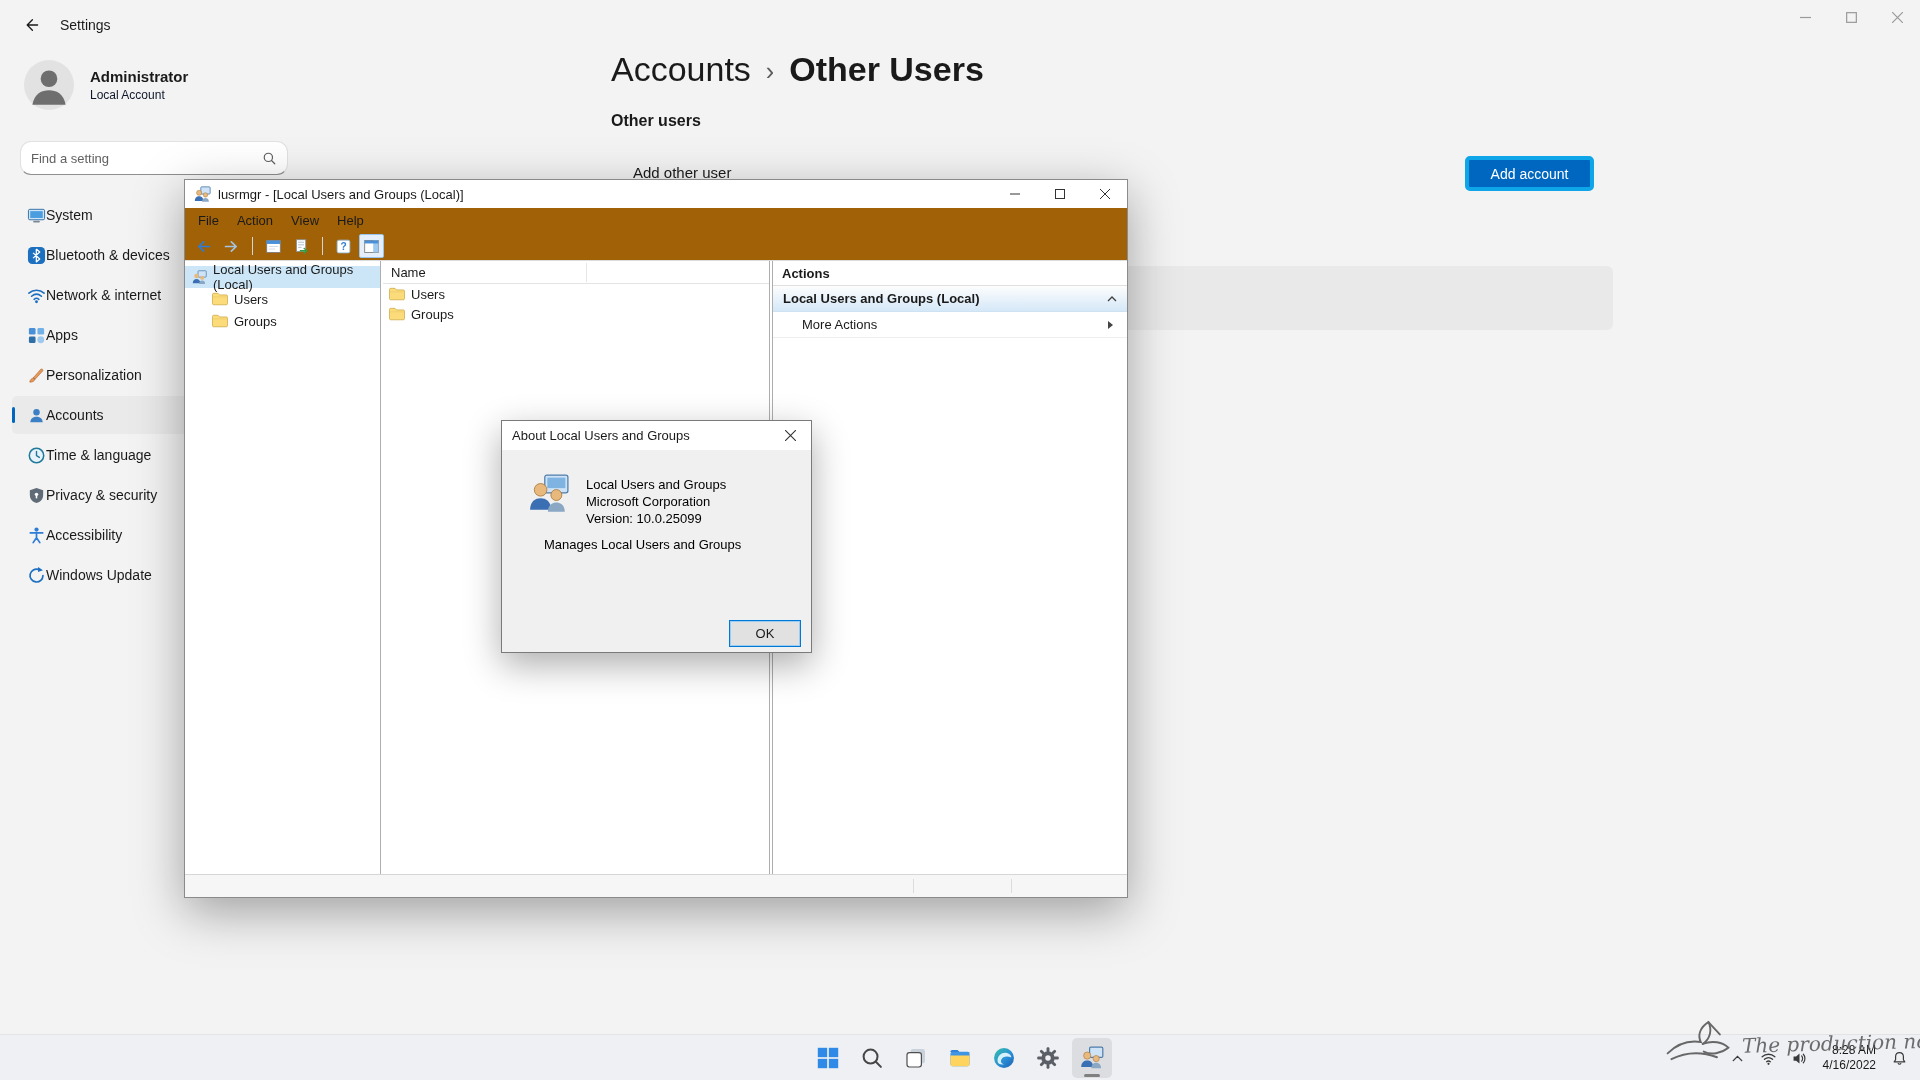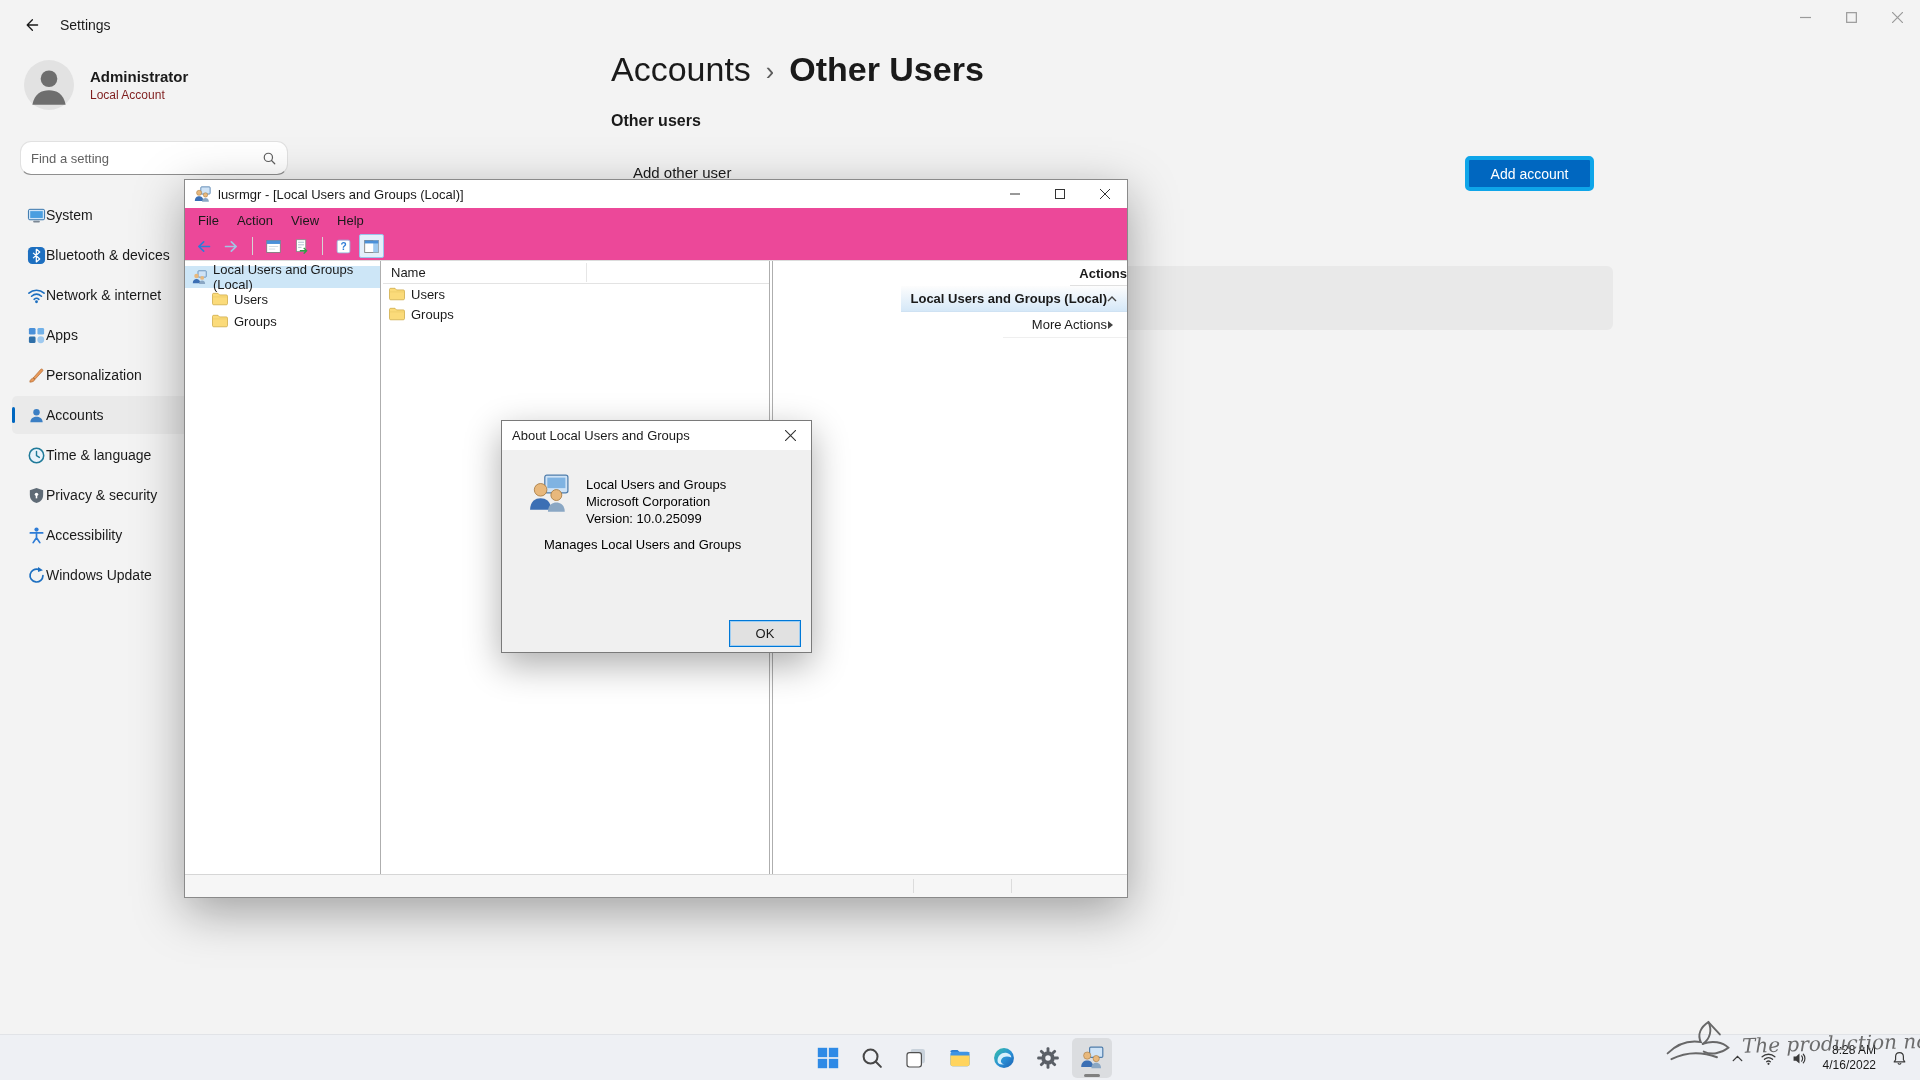--- a/index.html
+++ b/index.html
@@ -9,40 +9,40 @@
 
   
   .settings{position:absolute;inset:0 0 46px 0;background:#f3f3f3;}
   .back-btn{position:absolute;left:14px;top:10px;width:36px;height:30px;display:flex;align-items:center;justify-content:center;border-radius:4px;}
   .app-title{position:absolute;left:60px;top:17px;font-size:14px;}
   .win-controls{position:absolute;right:0;top:0;display:flex;height:34px;}
   .win-ctrl{width:46px;height:100%;display:flex;align-items:center;justify-content:center;}
   .profile{position:absolute;left:24px;top:60px;display:flex;align-items:center;gap:16px;}
   .avatar{width:50px;height:50px;}
   .profile-name{font-size:15px;font-weight:700;}
-  .profile-type{font-size:12px;color:#7f1d1d;margin-top:3px;}
+  .profile-type{font-size:12px;color:#0f172a;margin-top:3px;}
   .searchbox{position:absolute;left:20px;top:141px;width:268px;height:34px;background:#fff;border:1px solid #e1e1e1;border-bottom:1px solid #8f8f8f;border-radius:11px;display:flex;align-items:center;padding:0 10px;}
   .searchbox input{border:0;outline:0;flex:1;font-size:13px;background:transparent;font-family:inherit;color:#1a1a1a;}
   .searchbox input::placeholder{color:#616161;}
   .nav{position:absolute;left:12px;top:196px;width:276px;}
   .nav-item{height:38px;margin-bottom:2px;display:flex;align-items:center;padding-left:15px;border-radius:5px;position:relative;font-size:14px;}
   .nav-item.selected{background:#eaeaea;}
   .nav-item.selected::before{content:"";position:absolute;left:0;top:11px;width:3px;height:16px;border-radius:2px;background:#0067c0;}
   .nav-icon{width:19px;height:19px;flex:0 0 19px;}
   .breadcrumb{position:absolute;left:611px;top:50px;font-size:34px;display:flex;align-items:center;gap:15px;}
   .crumb-parent{font-weight:400;}
   .crumb-sep{font-size:25px;color:#5d5d5d;padding-top:3px;}
   .crumb-current{font-weight:700;}
   .section-title{position:absolute;left:611px;top:112px;font-size:16px;font-weight:700;}
   .add-row-label{position:absolute;left:633px;top:164px;font-size:15px;}
   .add-account-btn{position:absolute;left:1465px;top:156px;width:129px;height:35px;background:#0067c0;color:#fff;font-size:14px;border:4px solid #0ea5e9;border-radius:5px;display:flex;align-items:center;justify-content:center;}
   .gray-card{position:absolute;left:611px;top:266px;width:1002px;height:64px;background:#e9e9e9;border-radius:6px;}
 
   
-  .mmc{position:absolute;left:184px;top:179px;width:944px;height:719px;background:#ec4899;border:1px solid #8a8a8a;box-shadow:0 14px 46px rgba(0,0,0,.34);display:flex;flex-direction:column;}
+  .mmc{position:absolute;left:184px;top:179px;width:944px;height:719px;background:#a16207;border:1px solid #8a8a8a;box-shadow:0 14px 46px rgba(0,0,0,.34);display:flex;flex-direction:column;}
   .mmc-titlebar{height:28px;display:flex;align-items:center;padding-left:9px;gap:7px;background:#fff;}
   .mmc-titleicon{width:17px;height:17px;}
   .mmc-title{font-size:13px;flex:1;}
   .mmc-controls{display:flex;height:100%;}
   .mmc-ctrl{width:45px;height:100%;display:flex;align-items:center;justify-content:center;}
   .mmc-menubar{height:24px;display:flex;align-items:center;padding-left:4px;font-size:13px;}
   .mmc-menu{padding:3px 9px;}
   .mmc-toolbar{height:29px;border-bottom:1px solid #dcdcdc;display:flex;align-items:center;padding-left:6px;gap:3px;}
   .tb-sep{width:1px;height:18px;background:#d4d4d4;margin:0 5px;}
   .tb-btn{width:25px;height:24px;display:flex;align-items:center;justify-content:center;border:1px solid transparent;border-radius:2px;}
@@ -51,21 +51,21 @@
   .tree-pane{width:196px;border-right:1px solid #aeaeae;padding-top:5px;}
   .tree-row{height:22px;display:flex;align-items:center;gap:6px;font-size:13px;padding-left:7px;}
   .tree-row.selected{background:#cde6f7;}
   .tree-row.child{padding-left:27px;}
   .tree-row svg{width:16px;height:14px;flex:0 0 16px;}
   .list-pane{width:387px;border-right:1px solid #aeaeae;margin-left:2px;position:relative;}
   .list-header{height:23px;border-bottom:1px solid #e3e3e3;display:flex;align-items:center;padding-left:8px;font-size:13px;}
   .col-divider{position:absolute;left:203px;top:2px;height:19px;width:1px;background:#e6e6e6;}
   .list-row{height:20px;display:flex;align-items:center;gap:6px;padding-left:6px;font-size:13px;}
   .list-row svg{width:16px;height:14px;flex:0 0 16px;}
-  .actions-pane{flex:1;margin-left:2px;border-left:1px solid #aeaeae;display:flex;flex-direction:column;align-items:flex-end;}
+  .actions-pane{flex:1;margin-left:2px;border-left:1px solid #aeaeae;display:flex;flex-direction:column;}
   .actions-header{height:25px;font-size:13px;font-weight:700;display:flex;align-items:center;padding-left:9px;border-bottom:1px solid #e0e0e0;}
   .actions-group{height:26px;display:flex;align-items:center;justify-content:space-between;padding:0 10px;background:linear-gradient(#fdfdfd,#d5e8f8);border-bottom:1px solid #cfe2f3;font-size:13px;font-weight:700;}
   .actions-more{height:26px;display:flex;align-items:center;justify-content:space-between;padding:0 13px 0 29px;font-size:13px;border-bottom:1px solid #efefef;}
   .mmc-statusbar{height:23px;border-top:1px solid #d6d6d6;background:#f6f6f6;position:relative;}
   .sb-sep{position:absolute;top:4px;bottom:4px;width:1px;background:#dcdcdc;}
 
   
   .dlg{position:absolute;left:501px;top:420px;width:311px;height:233px;background:#f0f0f0;border:1px solid #7a7a7a;box-shadow:0 12px 34px rgba(0,0,0,.32);}
   .dlg-titlebar{height:29px;background:#fff;display:flex;align-items:center;padding-left:10px;}
   .dlg-title{font-size:13px;flex:1;}

